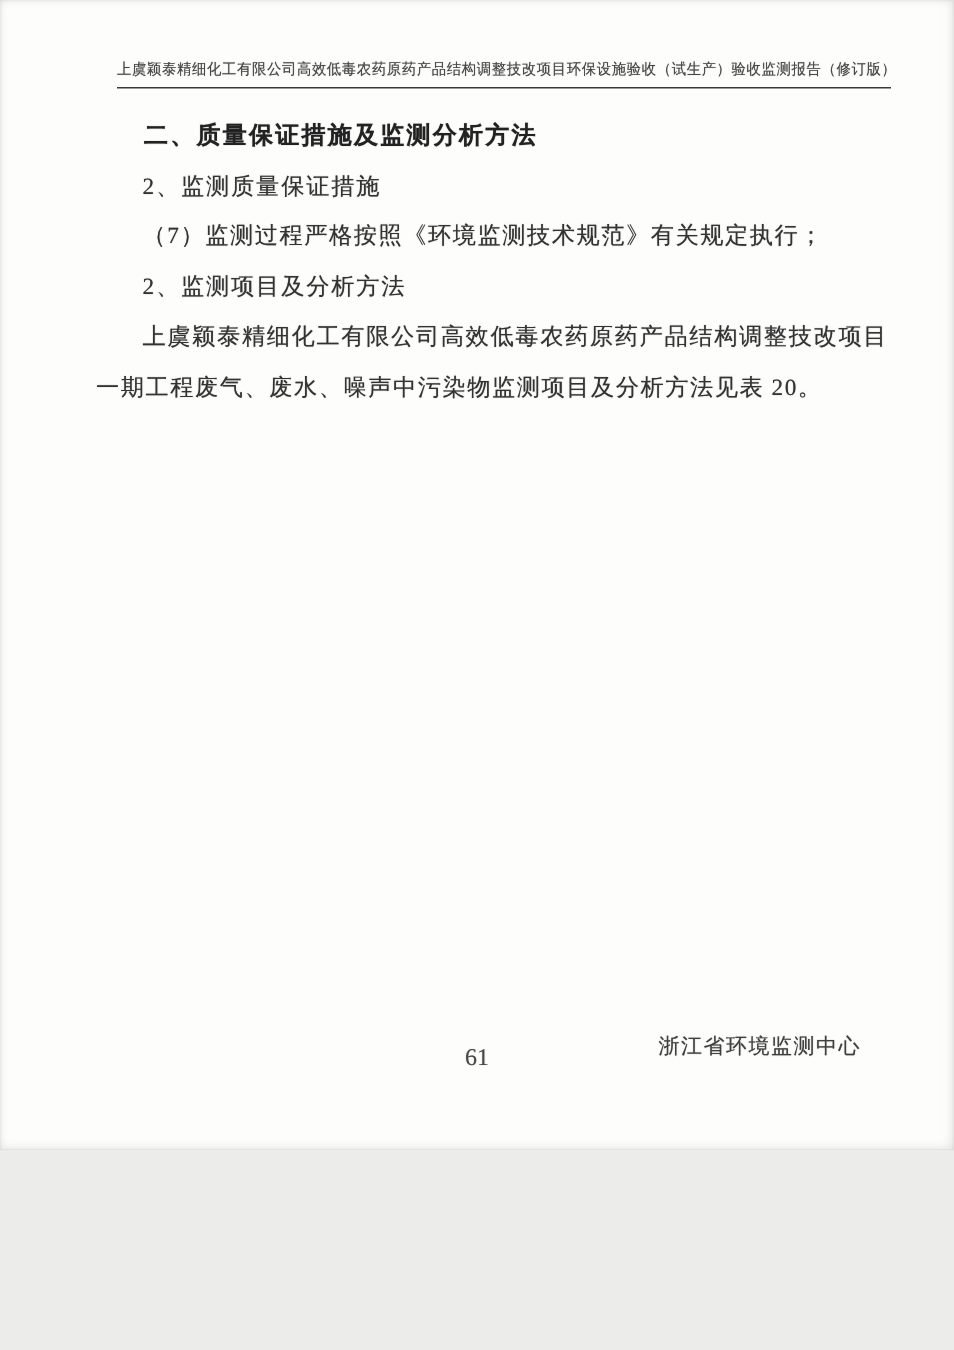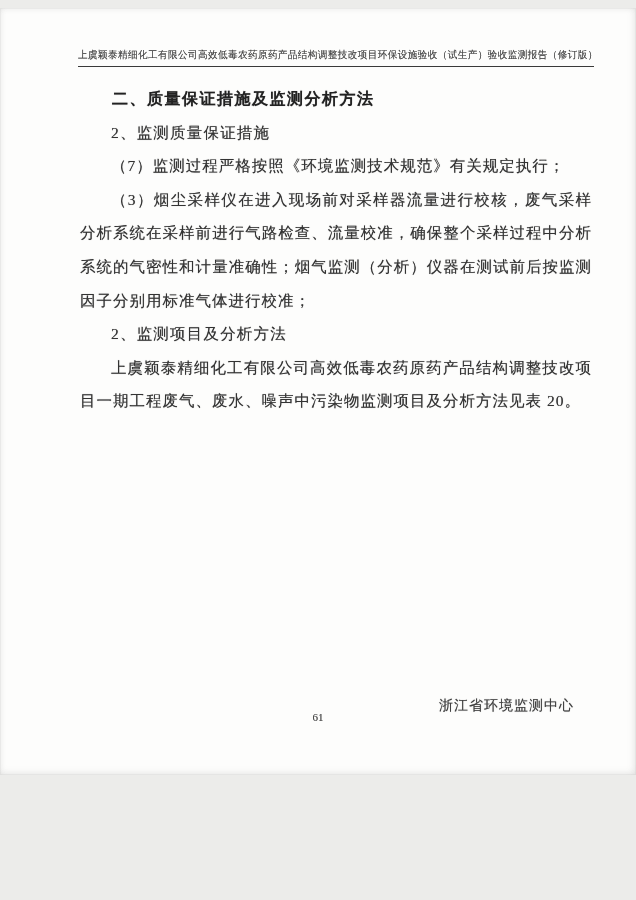--- a/index.html
+++ b/index.html
@@ -1,21 +1,21 @@
 <!DOCTYPE html>
 <html><head>
 <meta charset="utf-8">
 <style>
   * { margin: 0; padding: 0; box-sizing: border-box; }
   html, body { background: #ececea; }
   .page {
     position: relative;
     width: 636px;
     height: 767px;
-    margin: 8px auto;
+    margin: 0 auto;
     background: #fdfdfc;
     font-family: "Liberation Serif", "DejaVu Serif", serif;
     color: #2f2f2f;
     overflow: hidden;
     box-shadow: inset 0 0 6px rgba(0,0,0,0.06);
   }
   
   .running-header {
     position: absolute;
     top: 36px;
@@ -31,21 +31,21 @@
     letter-spacing: 0.4px;
     color: #474747;
     white-space: nowrap;
     text-shadow: 0 0 0.6px rgba(60,60,60,0.55);
     transform: scaleY(1.05);
   }
   
   .doc-body {
     position: absolute;
     top: 74px;
-    left: 80px;
+    left: 64px;
     right: 44px;
     font-size: 15.5px;
     line-height: 33.6px;
     letter-spacing: 1px;
     text-align: justify;
     text-shadow: 0 0 0.7px rgba(40,40,40,0.55);
     color: #333;
   }
   .doc-body p { text-indent: 2em; margin: 0; }
   .section-title {
@@ -55,21 +55,21 @@
     color: #222;
   }
   .subsection { letter-spacing: 1.2px; }
   
   .footer-pageno {
     position: absolute;
     bottom: 52px;
     left: 0;
     width: 100%;
     text-align: center;
-    font-size: 11px;
+    font-size: 16px;
     color: #4a4a4a;
     text-shadow: 0 0 0.6px rgba(60,60,60,0.5);
   }
   .footer-org {
     position: absolute;
     bottom: 60px;
     right: 62px;
     font-size: 14px;
     letter-spacing: 1px;
     color: #3f3f3f;
@@ -89,21 +89,20 @@
 <div class="page">
 
   <div class="running-header">
     <span class="hdr-text">上虞颖泰精细化工有限公司高效低毒农药原药产品结构调整技改项目环保设施验收（试生产）验收监测报告（修订版）</span>
   </div>
 
   <div class="doc-body">
     <p class="section-title">二、质量保证措施及监测分析方法</p>
     <p class="subsection">2、监测质量保证措施</p>
     <p>（7）监测过程严格按照《环境监测技术规范》有关规定执行；</p>
-    <p>（3）烟尘采样仪在进入现场前对采样器流量进行校核，废气采样分析系统在采样前进行气路检查、流量校准，确保整个采样过程中分析系统的气密性和计量准确性；烟气监测（分析）仪器在测试前后按监测因子分别用标准气体进行校准；</p>
     <p class="subsection">2、监测项目及分析方法</p>
     <p>上虞颖泰精细化工有限公司高效低毒农药原药产品结构调整技改项目一期工程废气、废水、噪声中污染物监测项目及分析方法见表 20。</p>
   </div>
 
   <div class="footer-pageno">61</div>
 
   <div class="footer-org">浙江省环境监测中心</div>
 
   <div class="scan-edge"></div>
 </div>

